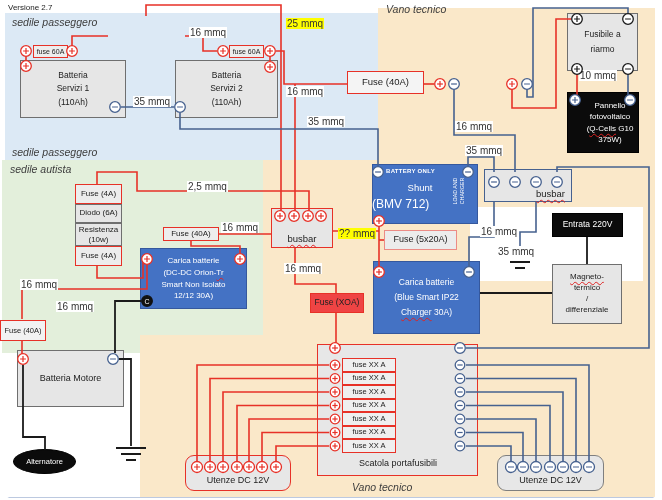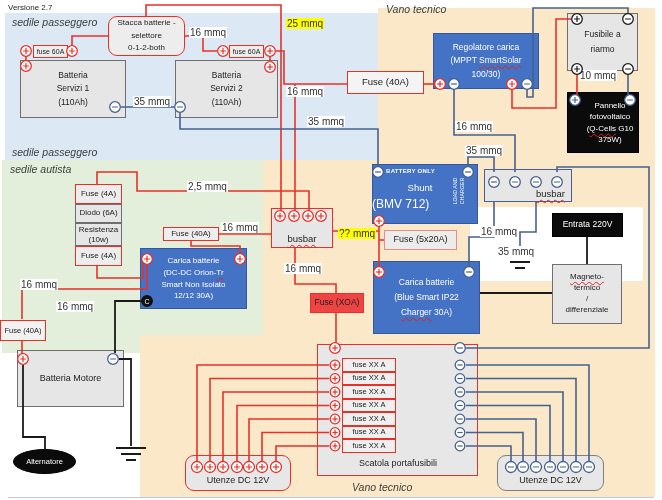--- a/index.html
+++ b/index.html
@@ -36,43 +36,33 @@
   <div class="bg" style="left:470px;top:207px;width:173px;height:74px;background:#fff;z-index:1;"></div>
   <div class="bg" style="left:0;top:497px;width:662px;height:1px;background:#bcc9e0;z-index:4;"></div>
 
   <div class="abs" style="left:8px;top:3px;font-size:8px;color:#222;z-index:4;">Versione 2.7</div>
   <div class="region-lbl" style="left:12px;top:16px;">sedile passeggero</div>
   <div class="region-lbl" style="left:12px;top:146px;">sedile passeggero</div>
   <div class="region-lbl" style="left:10px;top:163px;">sedile autista</div>
   <div class="region-lbl" style="left:386px;top:3px;">Vano tecnico</div>
   <div class="region-lbl" style="left:352px;top:481px;">Vano tecnico</div>
 
-  <div class="box redb" style="left:108px;top:16px;width:77px;height:40px;border-radius:9px;font-size:8px;line-height:1.55;">
-    <div>Stacca batterie -</div>
-    <div>selettore</div>
-    <div>0-1-2-both</div>
-  </div>
   <div class="box redb" style="left:33px;top:45px;width:35px;height:13px;font-size:7px;">fuse 60A</div>
   <div class="box redb" style="left:229px;top:45px;width:35px;height:13px;font-size:7px;">fuse 60A</div>
   <div class="box gray" style="left:20px;top:60px;width:106px;height:58px;font-size:8.5px;line-height:1.55;">
     <div>Batteria</div>
     <div>Servizi 1</div>
     <div>(110Ah)</div>
   </div>
   <div class="box gray" style="left:175px;top:60px;width:103px;height:58px;font-size:8.5px;line-height:1.55;">
     <div>Batteria</div>
     <div>Servizi 2</div>
     <div>(110Ah)</div>
   </div>
 
-  <div class="box blue" style="left:433px;top:33px;width:106px;height:56px;font-size:8.5px;line-height:1.6;">
-    <div>Regolatore carica</div>
-    <div><span>(MPPT </span><span class="sq">SmartSolar</span></div>
-    <div>100/30)</div>
-  </div>
   <div class="box redb" style="left:347px;top:71px;width:77px;height:23px;font-size:9.5px;background:#f4f4f4;">Fuse (40A)</div>
   <div class="box gray" style="left:567px;top:13px;width:71px;height:58px;font-size:8.5px;line-height:1.8;">
     <div>Fusibile a</div>
     <div>riarmo</div>
   </div>
   <div class="box blackbox" style="left:567px;top:92px;width:72px;height:61px;font-size:8px;line-height:1.4;padding-left:14px;">
     <div>Pannello</div>
     <div>fotovoltaico</div>
     <div><span>(</span><span class="sq">Q-Cells</span><span> G10</span></div>
     <div>375W)</div>

